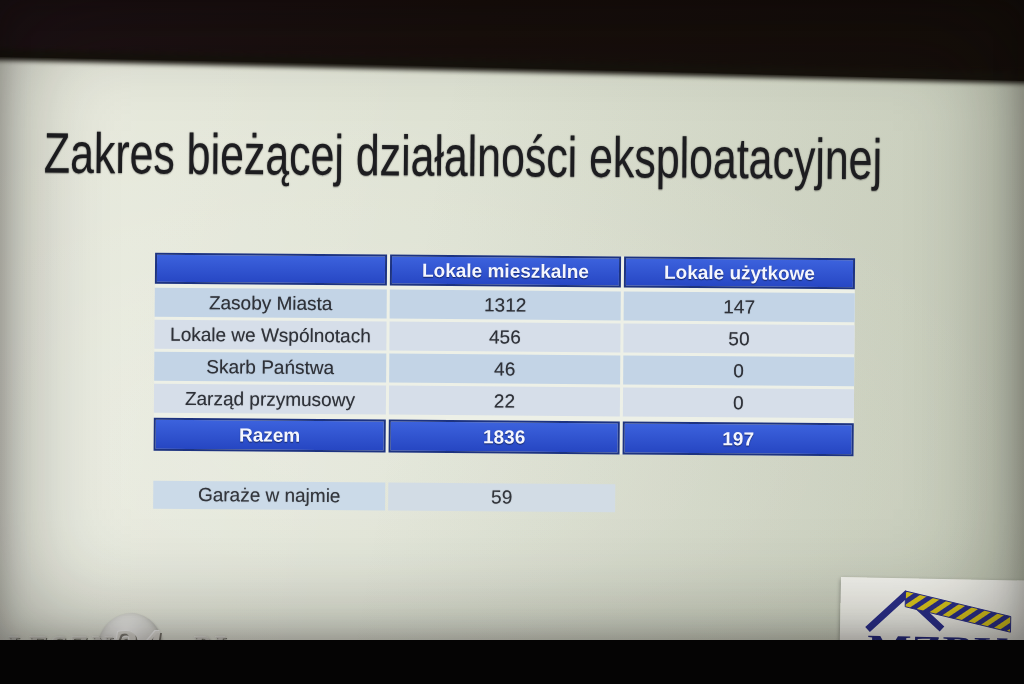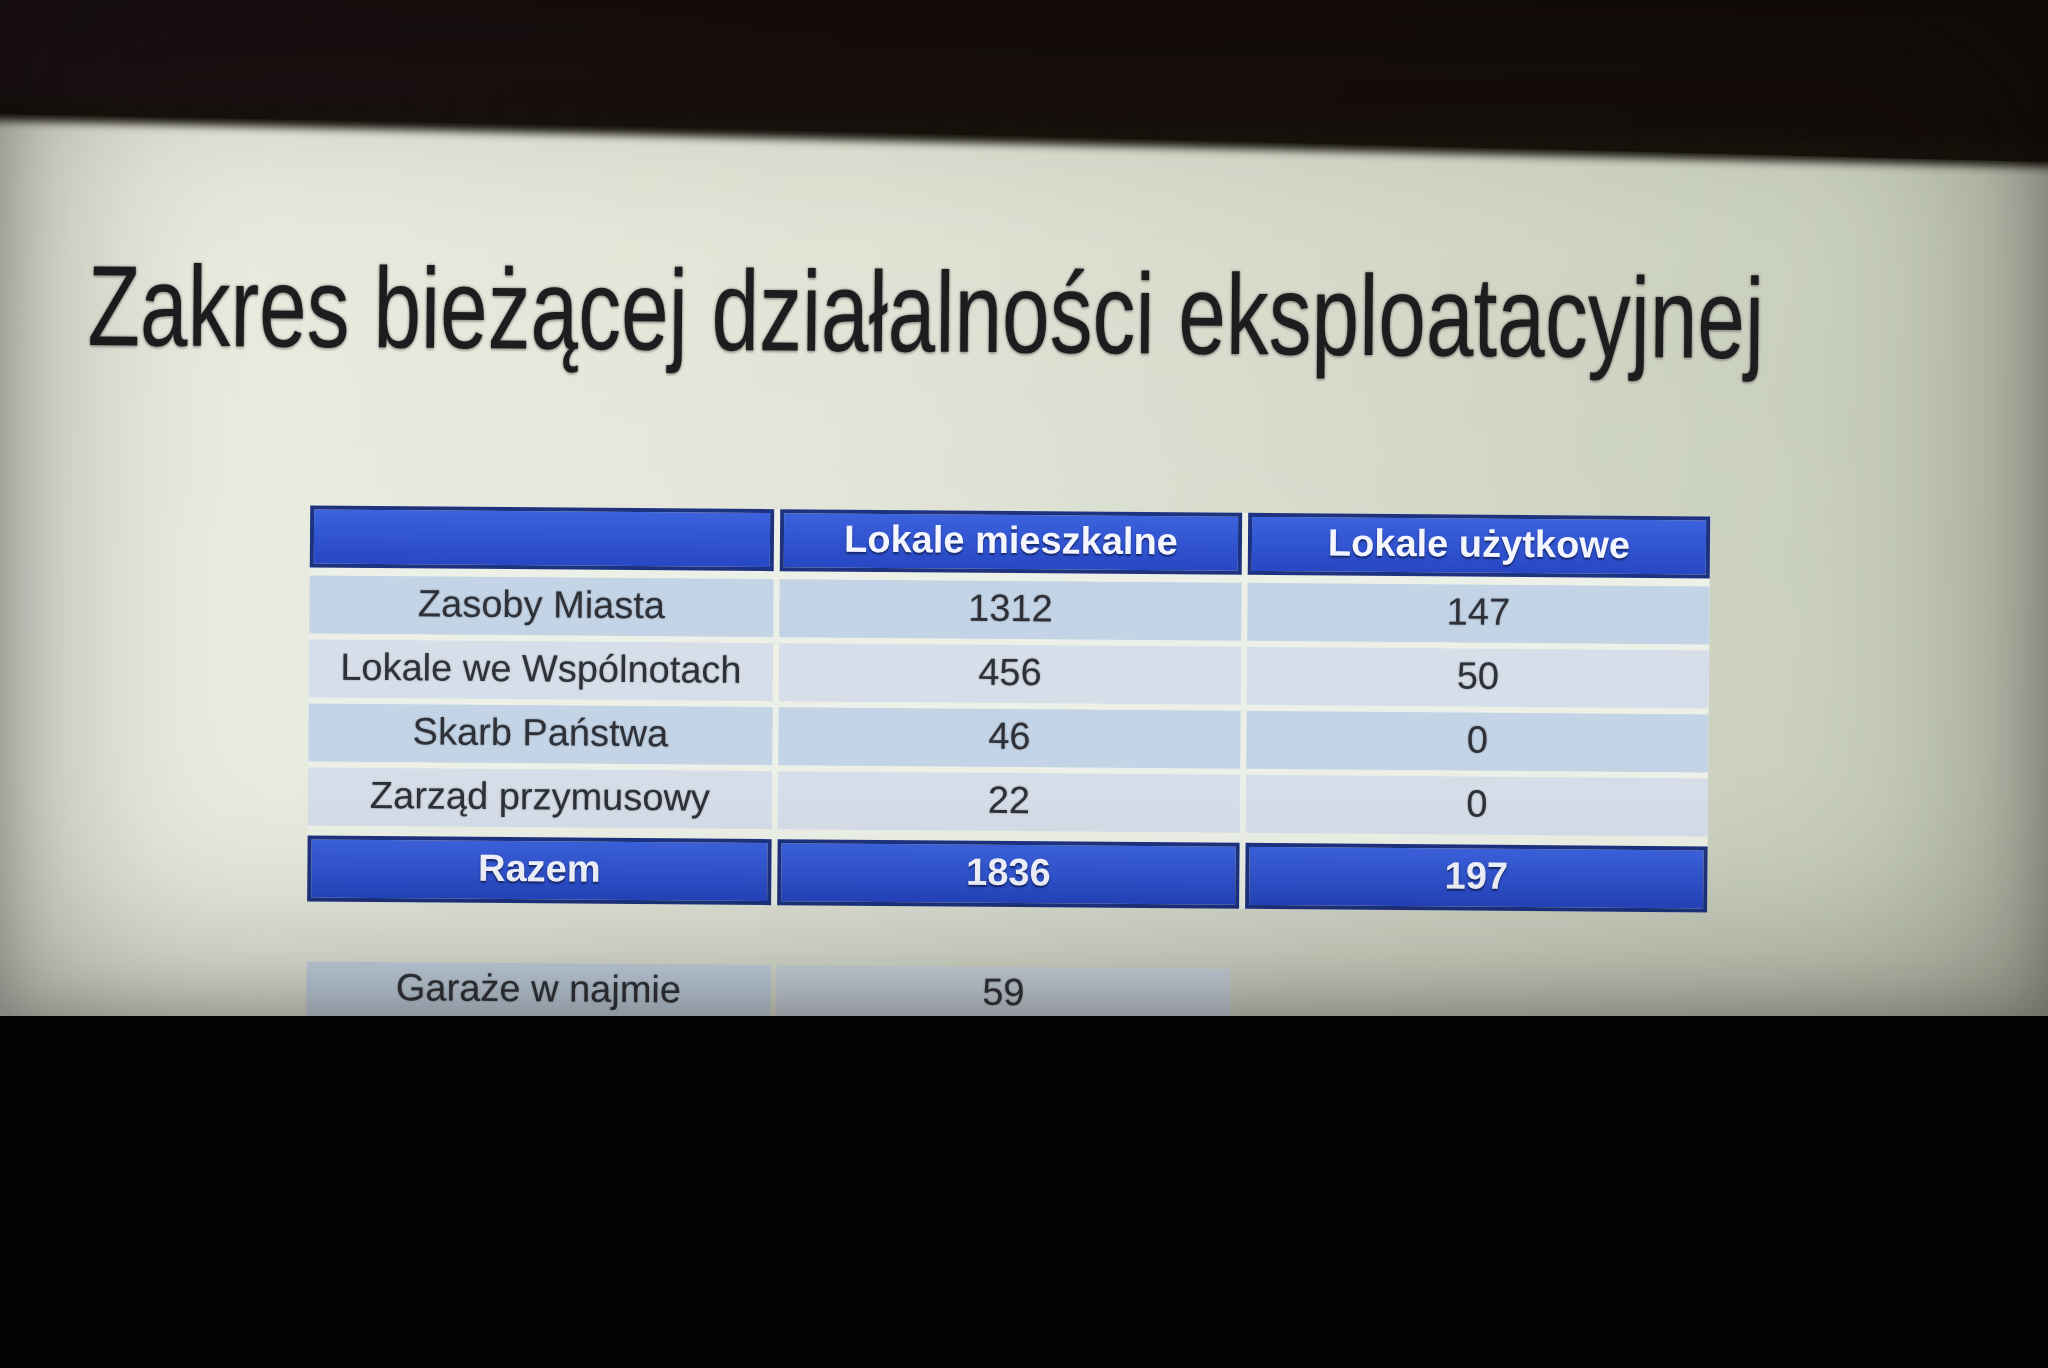--- a/index.html
+++ b/index.html
@@ -1,17 +1,17 @@
 <!DOCTYPE html>
 <html><head>
 <meta charset="utf-8">
 <style>
   html,body{margin:0;padding:0;background:#050404;}
   .photo{
-    position:relative;width:1024px;height:508px;overflow:hidden;
+    position:relative;width:1024px;height:640px;overflow:hidden;
     background:linear-gradient(105deg,#1d1115 0%,#180f0c 40%,#130d09 100%);
     font-family:"Liberation Sans", sans-serif;
   }
   
   .screen{
     position:absolute;inset:0;z-index:1;
     background:
       radial-gradient(120% 90% at 30% 70%, rgba(255,255,255,0.20), rgba(255,255,255,0) 60%),
       linear-gradient(100deg,#e7e9db 0%,#dee2d3 45%,#d2d7c6 100%);
     clip-path:polygon(0 57px,30% 63px,100% 81px,100% 668px,82% 663px,55% 658px,0 651px);

